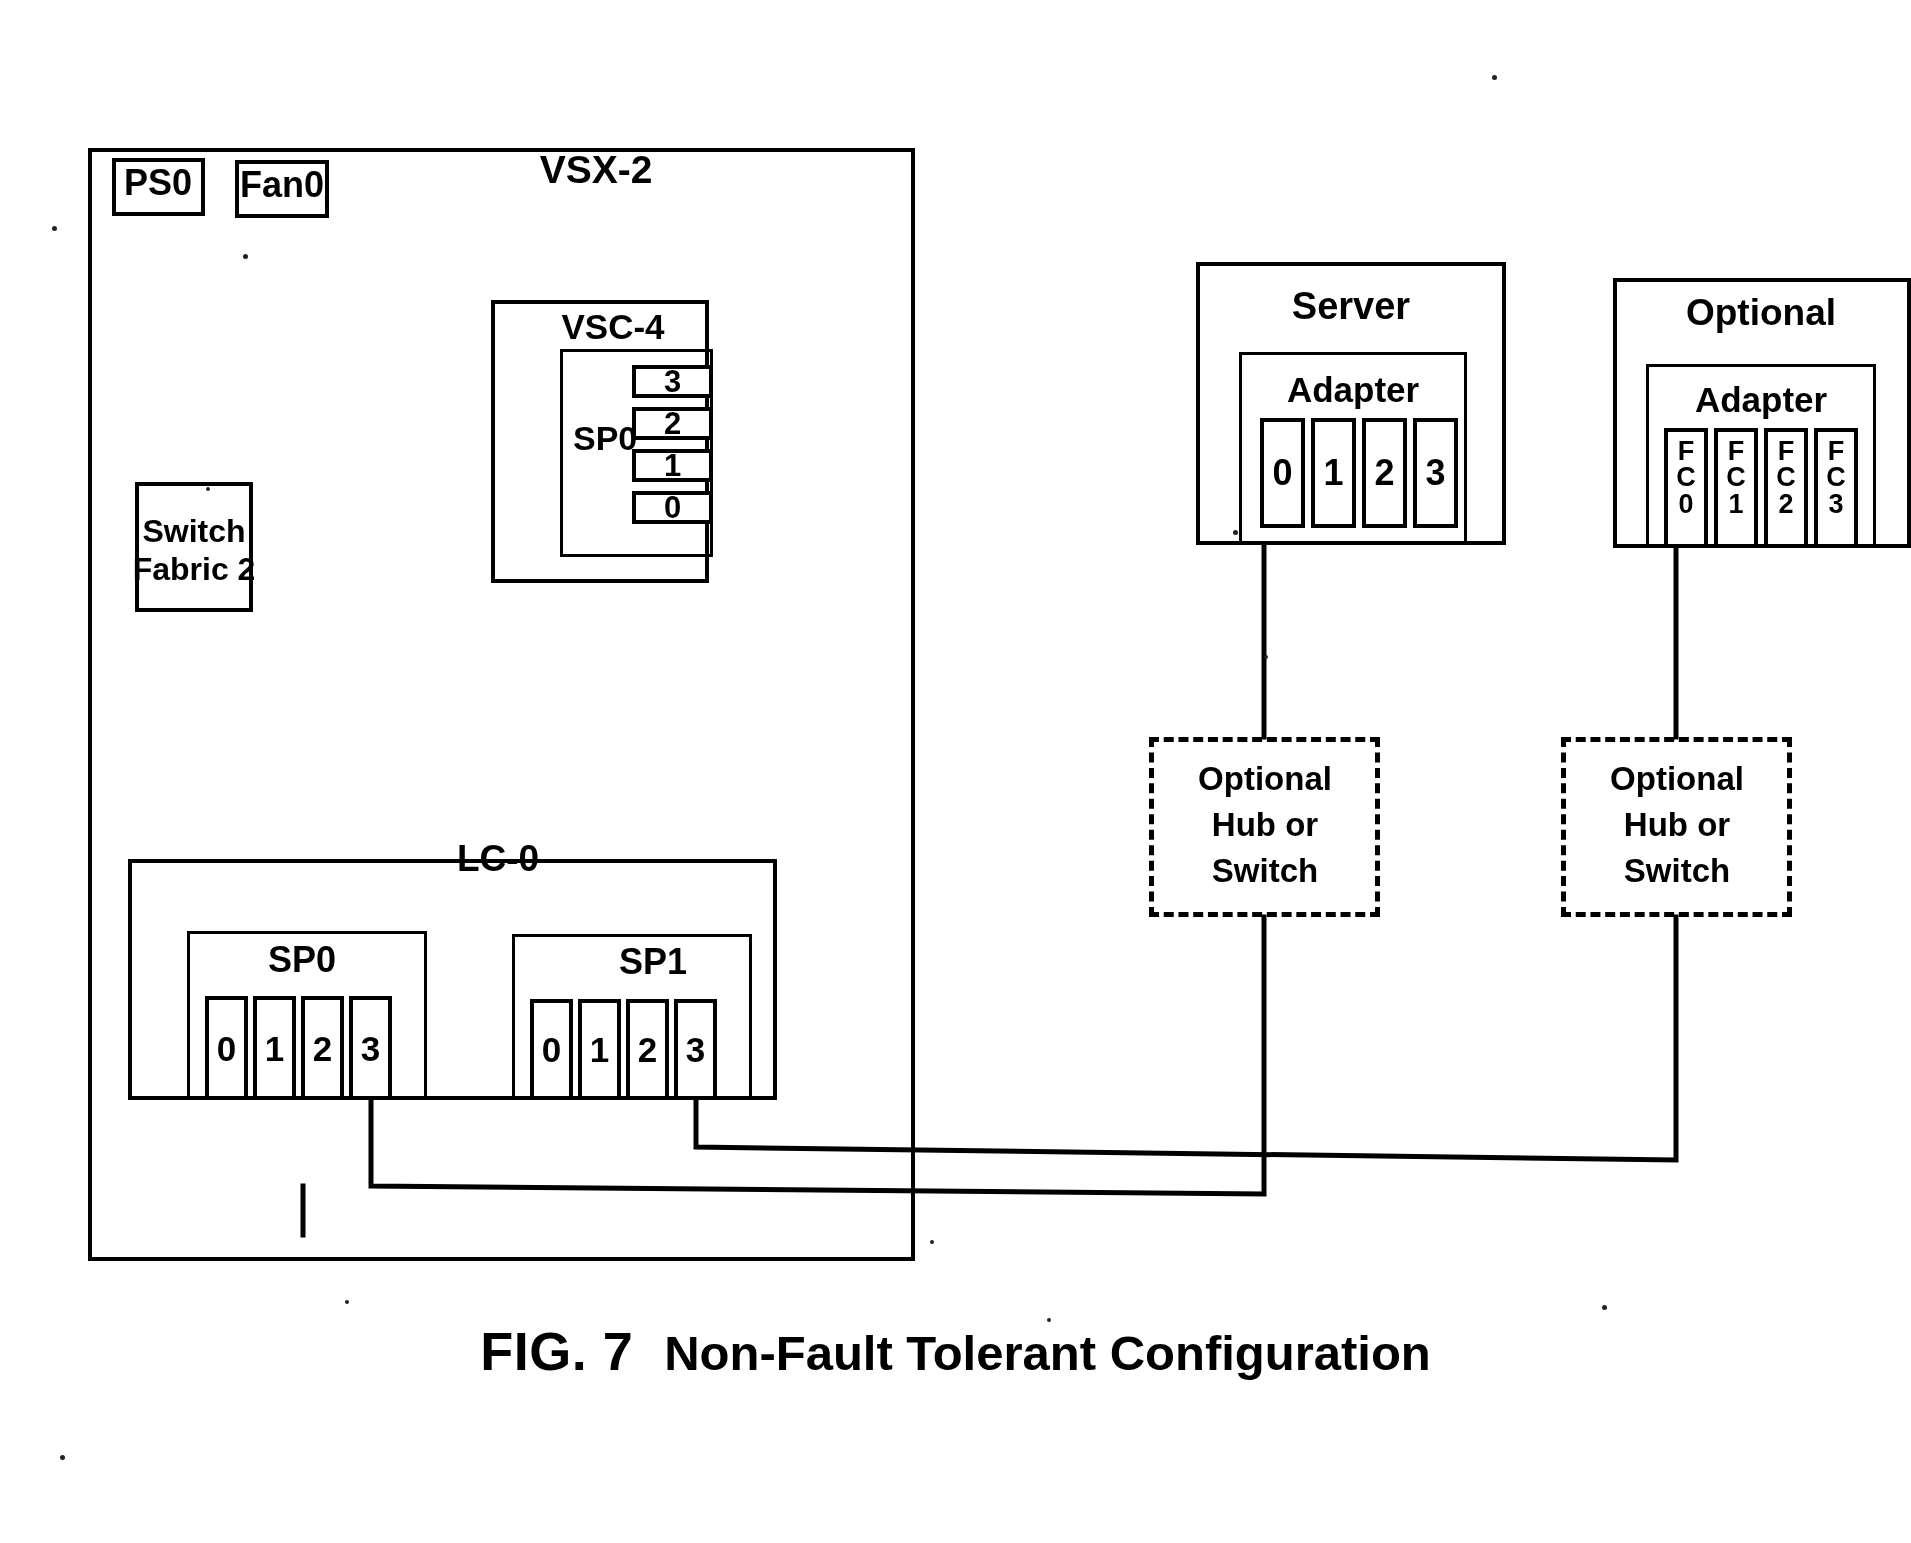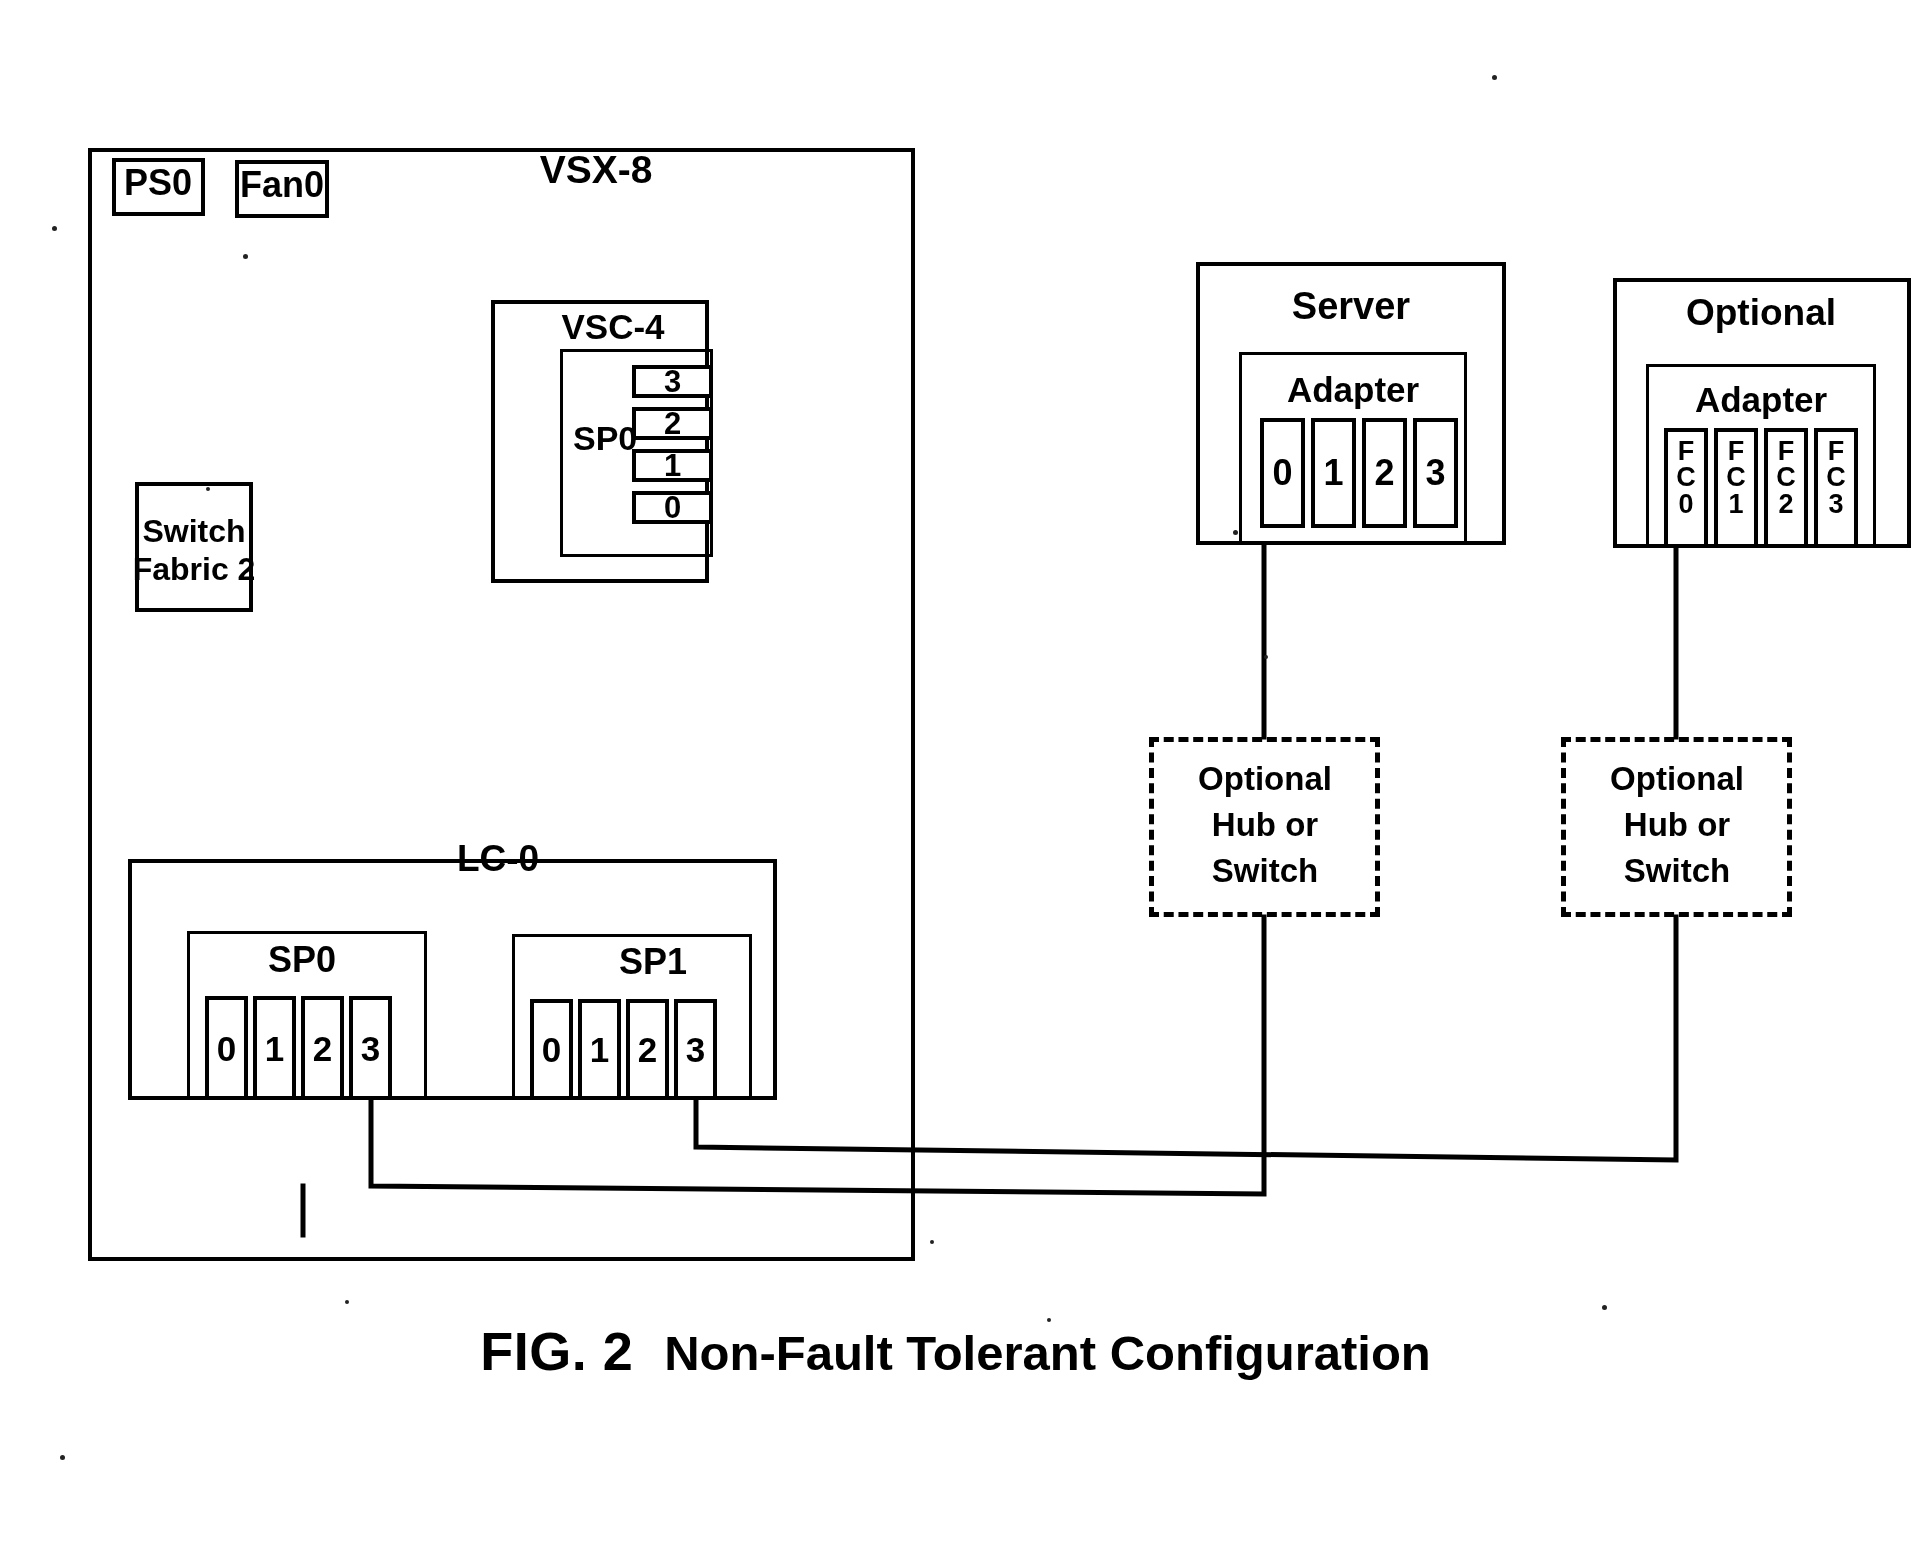--- a/index.html
+++ b/index.html
@@ -31,21 +31,21 @@
 
   .speck{position:absolute;background:#222;border-radius:50%;}
 </style>
 </head>
 <body>
 
 <div id="canvas">
 
   <div class="box" style="left:88px;top:148px;width:827px;height:1113px;"></div>
 
-  <div class="lbl c" style="left:596px;top:148px;font-size:39px;">VSX-8</div>
+  <div class="lbl c" style="left:596px;top:148px;font-size:39px;">VSX-2</div>
 
   <div class="box" style="left:112px;top:158px;width:93px;height:58px;"></div>
   <div class="lbl c" style="left:158px;top:162px;font-size:36px;">PS0</div>
 
   <div class="box" style="left:235px;top:160px;width:94px;height:58px;"></div>
   <div class="lbl c" style="left:282px;top:164px;font-size:36px;">Fan0</div>
 
   <div class="box" style="left:135px;top:482px;width:118px;height:130px;"></div>
   <div class="lbl c" style="left:194px;top:513px;font-size:32px;">Switch</div>
   <div class="lbl c" style="left:194px;top:551px;font-size:32px;">Fabric 2</div>
@@ -169,21 +169,21 @@
 
       <polyline points="371,1100 371,1186 1264,1194 1264,917"></polyline>
 
       <polyline points="696,1100 696,1147 1676,1160 1676,917"></polyline>
 
       <line x1="303" y1="1186" x2="303" y2="1235"></line>
     </g>
   </svg>
 
   <div class="caption" style="top:1320px;">
-    <span class="figno">FIG. 2</span>
+    <span class="figno">FIG. 7</span>
     <span style="display:inline-block;width:22px;"></span>
     <span class="figtxt">Non-Fault Tolerant Configuration</span>
   </div>
 
   <div class="speck" style="left:52px;top:226px;width:5px;height:5px;"></div>
   <div class="speck" style="left:243px;top:254px;width:5px;height:5px;"></div>
   <div class="speck" style="left:206px;top:487px;width:4px;height:4px;"></div>
   <div class="speck" style="left:1492px;top:75px;width:5px;height:5px;"></div>
   <div class="speck" style="left:1233px;top:530px;width:5px;height:5px;"></div>
   <div class="speck" style="left:1602px;top:1305px;width:5px;height:5px;"></div>

